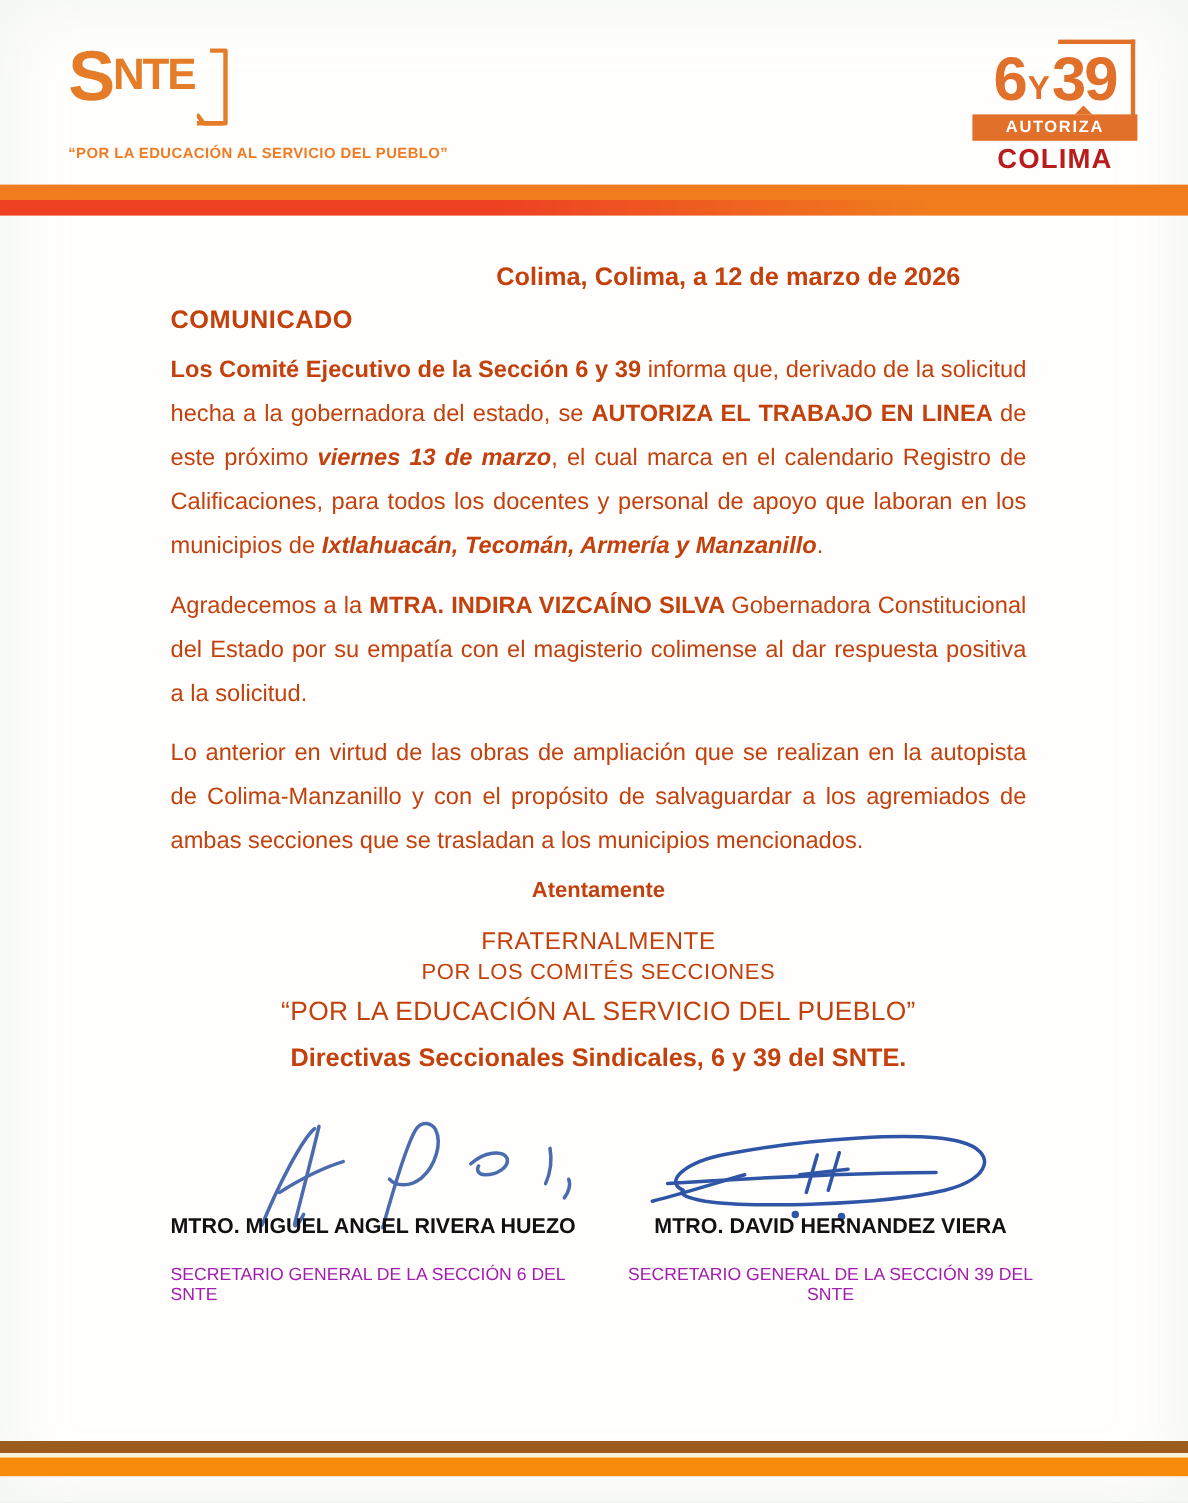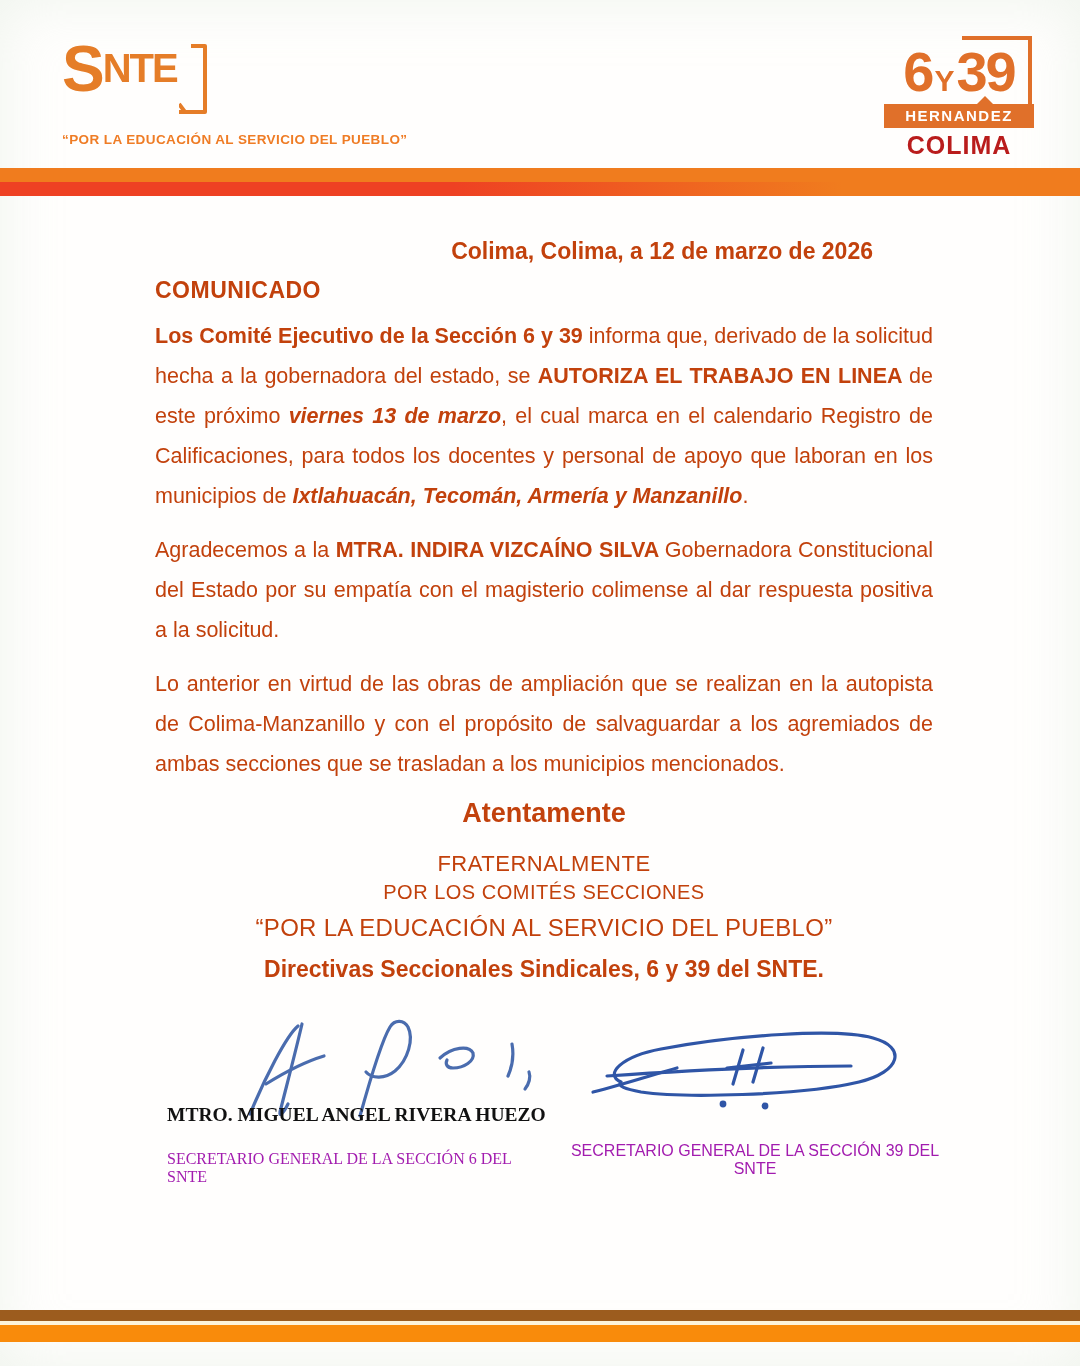--- a/index.html
+++ b/index.html
@@ -74,29 +74,29 @@
 
   
   .content{position:absolute;left:155px;top:238px;width:778px;color:#c2410c;}
   .dateline{margin:0 0 12px;text-align:right;padding-right:60px;font-weight:700;font-size:23px;}
   .heading{margin:0 0 12px;font-weight:700;font-size:23px;letter-spacing:.5px;}
   .para{margin:0 0 14px;font-size:21.5px;line-height:40px;text-align:justify;}
   .b{font-weight:700;}
   .bi{font-weight:700;font-style:italic;}
 
   .closing{margin-top:14px;text-align:center;}
-  .atentamente{font-weight:700;font-size:27px;margin:0 0 22px;}
+  .atentamente{font-weight:700;font-size:20px;margin:0 0 22px;}
   .fraternalmente{font-size:22px;letter-spacing:.5px;margin:0 0 4px;}
   .por-comites{font-size:20px;letter-spacing:.5px;margin:0 0 10px;}
   .lema{font-size:24px;letter-spacing:.3px;margin:0 0 14px;}
   .directivas{font-weight:700;font-size:23px;margin:0;}
 
   
   .sig-block{position:absolute;width:400px;}
-  .sig-left{left:152px;top:1018px;font-family:Liberation Serif, serif;}
+  .sig-left{left:140px;top:1018px;}
   .sig-right{left:555px;top:1022px;}
   .sig-svg{display:block;}
   .sig-left .sig-svg{margin-left:30px;}
   .sig-right .sig-svg{margin-left:30px;}
   .sig-name{font-weight:700;font-size:19.5px;color:#111;margin-top:-14px;}
   .sig-title{font-size:16px;color:#a21caf;margin-top:24px;}
   .sig-left .sig-name,.sig-left .sig-title{text-align:left;padding-left:15px;}
   .sig-right .sig-name,.sig-right .sig-title{text-align:center;}
 </style>
 </head>
@@ -122,21 +122,21 @@
 
   <div class="sections-logo">
     <div class="sections-frame"></div>
     <div class="sections-numbers">
       <span class="num">6</span>
       <span class="conj">Y</span>
       <span class="num">39</span>
     </div>
     <div class="secciones-bar">
       <span class="notch"></span>
-      <span>HERNANDEZ</span>
+      <span>AUTORIZA</span>
     </div>
     <div class="colima-label">COLIMA</div>
   </div>
 
   <div class="top-bar"></div>
 
   <main class="content">
     <p class="dateline">Colima, Colima, a 12 de marzo de 2026</p>
     <h2 class="heading">COMUNICADO</h2>
 
@@ -179,20 +179,21 @@
         <path d="M22,54 C110,48 210,44 266,44"></path>
         <path d="M158,28 L148,62"></path>
         <path d="M178,26 L168,60"></path>
         <path d="M142,46 L186,41"></path>
       </g>
       <g fill="#2f55a6">
         <circle cx="138" cy="82" r="3.4"></circle>
         <circle cx="180" cy="84" r="3.4"></circle>
       </g>
     </svg>
+    <div class="sig-name">MTRO. DAVID HERNANDEZ VIERA</div>
     <div class="sig-title">SECRETARIO GENERAL DE LA SECCIÓN 39 DEL SNTE</div>
   </div>
 
   <div class="bottom-bars">
     <div class="bar-brown"></div>
     <div class="bar-cream"></div>
     <div class="bar-orange"></div>
   </div>
 
 </div>

